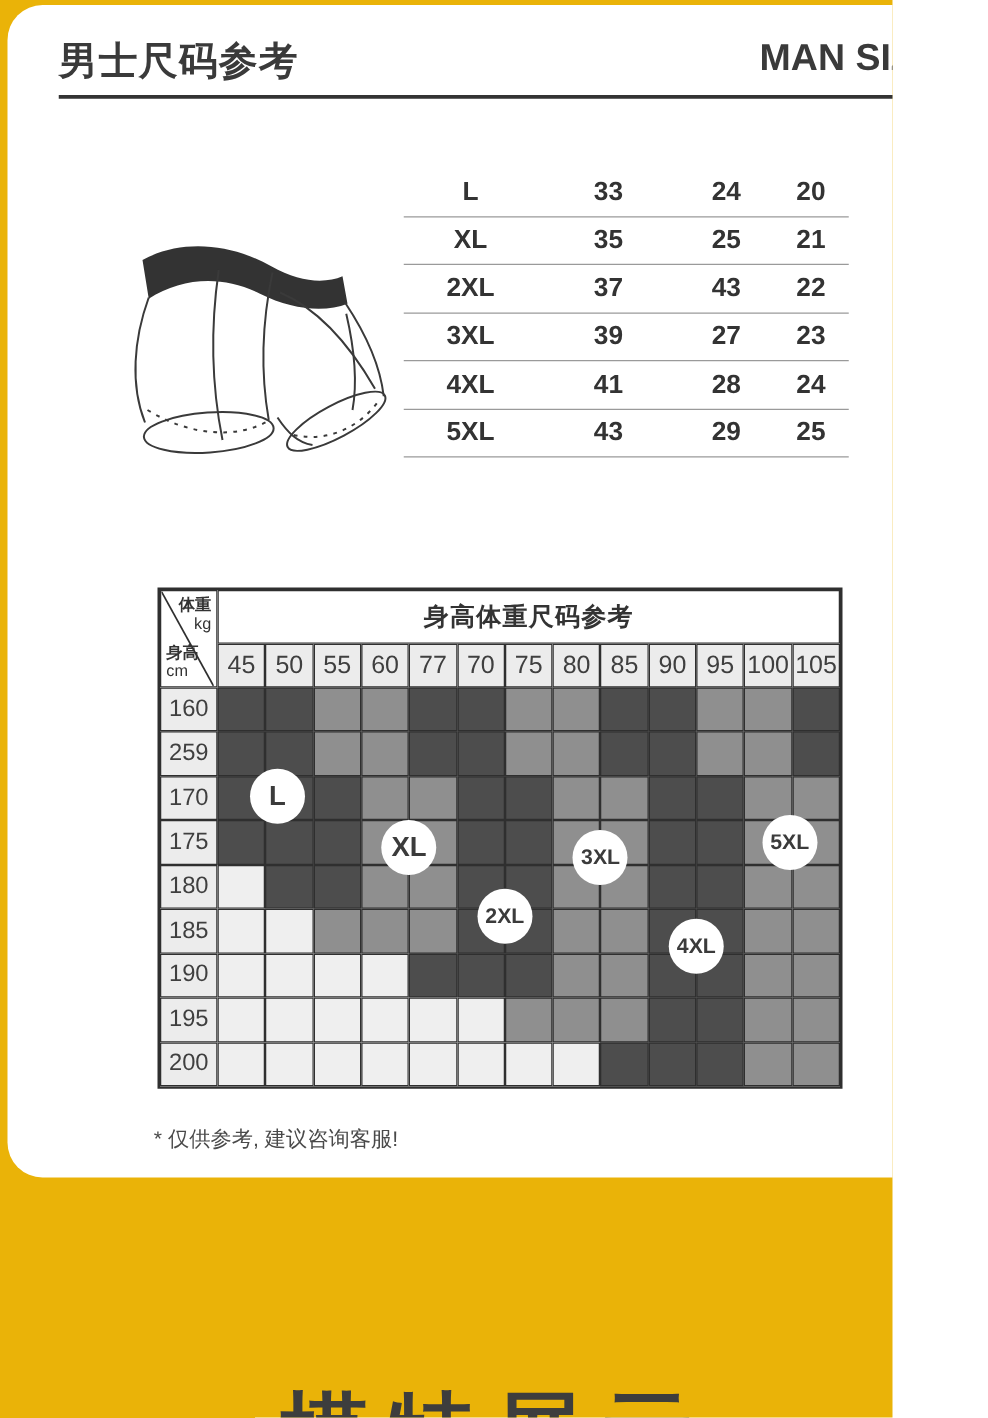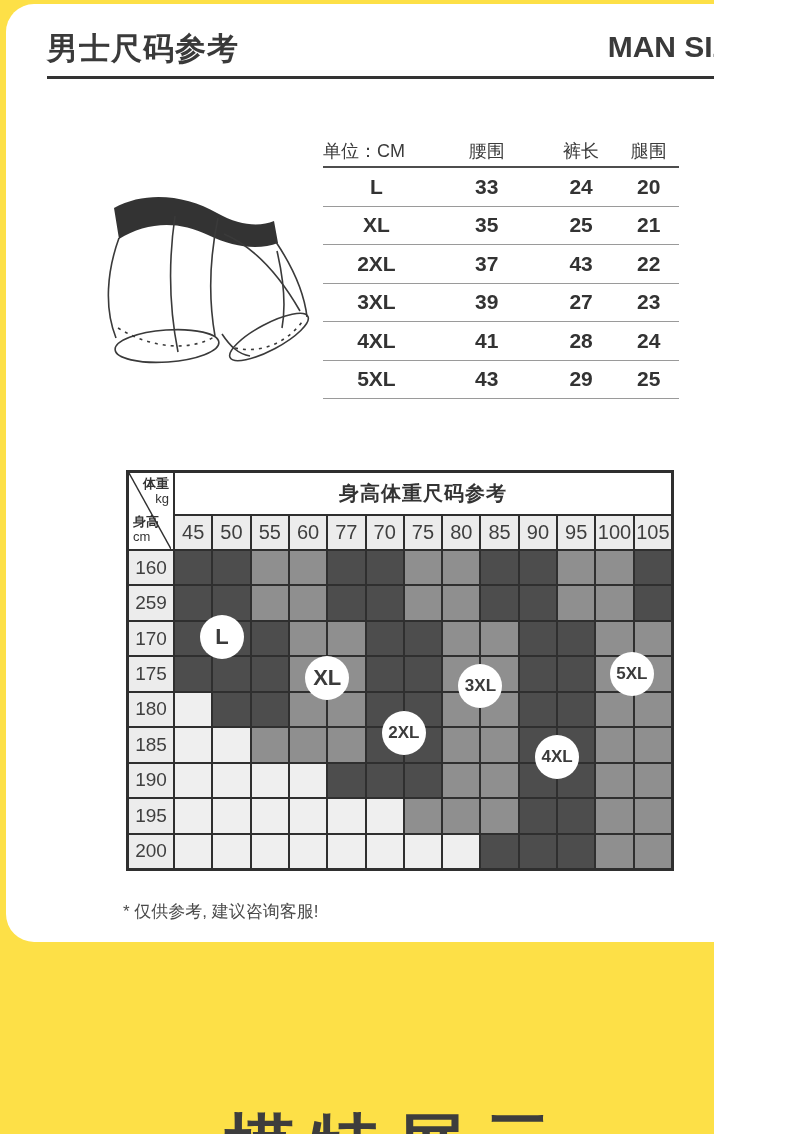--- a/index.html
+++ b/index.html
@@ -1,17 +1,17 @@
 <!DOCTYPE html>
 <html><head>
 <meta charset="utf-8">
 <style>
   html,body{margin:0;padding:0;}
   .page{
-    position:relative;width:714px;height:1134px;background:#fde047;
+    position:relative;width:714px;height:1134px;background:#eab308;
     overflow:hidden;font-family:"Liberation Sans","DejaVu Sans",sans-serif;color:#3a3a3a;
   }
   .card{position:absolute;left:6px;top:4px;width:778px;height:938px;background:#ffffff;border-radius:28px;}
   
   .hdr-cn{position:absolute;left:41px;top:24px;font-size:31px;font-weight:bold;letter-spacing:1px;color:#3a3a3a;}
   .hdr-en{position:absolute;right:33px;top:26px;font-size:30px;font-weight:bold;color:#3a3a3a;}
   .hdr-line{position:absolute;left:41px;right:33px;top:72px;height:3px;background:#333;}
   
   .legend{position:absolute;left:315px;top:101px;font-size:20px;font-weight:bold;color:#3b3b3b;white-space:nowrap;}
   .legend span{margin-right:27px;}
@@ -82,26 +82,20 @@
           <path d="M205,75 C212,105 214,130 210,152"></path>
 
           <path d="M46,152 C80,173 118,175 142,161" stroke-dasharray="3,5"></path>
           <path d="M163,172 C190,178 215,166 230,146" stroke-dasharray="3,5"></path>
         </g>
       </svg>
     </div>
 
 
     <div class="size-table">
-      <div class="st-row st-head">
-        <div class="st-unit">单位：CM</div>
-        <div class="st-c">腰围</div>
-        <div class="st-c">裤长</div>
-        <div class="st-c">腿围</div>
-      </div>
       <div id="st-body">
           <div class="st-row st-body-row">
             <div>L</div>
             <div>33</div>
             <div>24</div>
             <div>20</div>
           </div>
           <div class="st-row st-body-row">
             <div>XL</div>
             <div>35</div>

